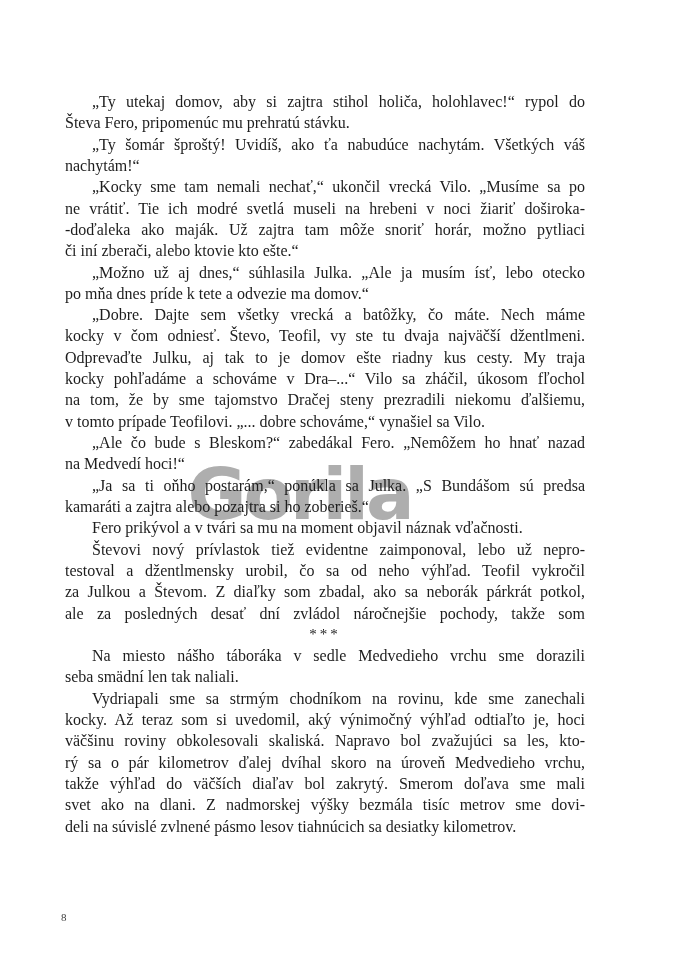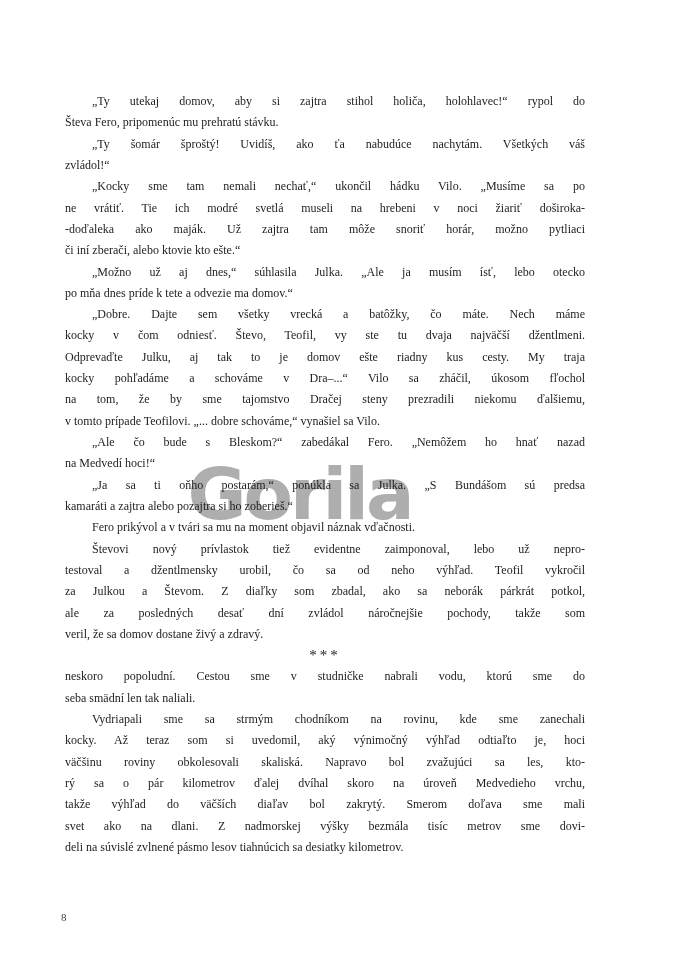--- a/index.html
+++ b/index.html
@@ -25,21 +25,21 @@
     user-select:none;
   }
   .textblock{
     position:absolute;
     left:65px;top:91px;width:520px;
     z-index:2;
   }
   .line{
     height:21.32px;
     line-height:21.32px;
-    font-size:12px;
+    font-size:16px;
     color:#1d1d1d;
     overflow:hidden;
     white-space:normal;
   }
   .line.just{
     text-align:justify;
     text-align-last:justify;
   }
   .line.indent{ text-indent:27px; }
   .line.separator{
@@ -59,45 +59,44 @@
 </style>
 </head>
 <body>
 
 <div class="page">
   <div class="watermark">Gorila</div>
   <div class="textblock" id="textblock">
       <div class="line indent just">„Ty utekaj domov, aby si zajtra stihol holiča, holohlavec!“ rypol do</div>
       <div class="line">Števa Fero, pripomenúc mu prehratú stávku.</div>
       <div class="line indent just">„Ty šomár šproštý! Uvidíš, ako ťa nabudúce nachytám. Všetkých váš</div>
-      <div class="line">zvládol!“</div>
-      <div class="line indent just">„Kocky sme tam nemali nechať,“ ukončil hádku Vilo. „Musíme sa po</div>
+      <div class="line">nachytám!“</div>
+      <div class="line indent just">„Kocky sme tam nemali nechať,“ ukončil vrecká Vilo. „Musíme sa po</div>
       <div class="line just">ne vrátiť. Tie ich modré svetlá museli na hrebeni v noci žiariť doširoka-</div>
       <div class="line just">-doďaleka ako maják. Už zajtra tam môže snoriť horár, možno pytliaci</div>
       <div class="line">či iní zberači, alebo ktovie kto ešte.“</div>
       <div class="line indent just">„Možno už aj dnes,“ súhlasila Julka. „Ale ja musím ísť, lebo otecko</div>
       <div class="line">po mňa dnes príde k tete a odvezie ma domov.“</div>
       <div class="line indent just">„Dobre. Dajte sem všetky vrecká a batôžky, čo máte. Nech máme</div>
       <div class="line just">kocky v čom odniesť. Števo, Teofil, vy ste tu dvaja najväčší džentlmeni.</div>
       <div class="line just">Odprevaďte Julku, aj tak to je domov ešte riadny kus cesty. My traja</div>
       <div class="line just">kocky pohľadáme a schováme v Dra–...“ Vilo sa zháčil, úkosom fľochol</div>
       <div class="line just">na tom, že by sme tajomstvo Dračej steny prezradili niekomu ďalšiemu,</div>
       <div class="line">v tomto prípade Teofilovi. „... dobre schováme,“ vynašiel sa Vilo.</div>
       <div class="line indent just">„Ale čo bude s Bleskom?“ zabedákal Fero. „Nemôžem ho hnať nazad</div>
       <div class="line">na Medvedí hoci!“</div>
       <div class="line indent just">„Ja sa ti oňho postarám,“ ponúkla sa Julka. „S Bundášom sú predsa</div>
       <div class="line">kamaráti a zajtra alebo pozajtra si ho zoberieš.“</div>
       <div class="line indent">Fero prikývol a v tvári sa mu na moment objavil náznak vďačnosti.</div>
       <div class="line indent just">Števovi nový prívlastok tiež evidentne zaimponoval, lebo už nepro-</div>
       <div class="line just">testoval a džentlmensky urobil, čo sa od neho výhľad. Teofil vykročil</div>
       <div class="line just">za Julkou a Števom. Z diaľky som zbadal, ako sa neborák párkrát potkol,</div>
       <div class="line just">ale za posledných desať dní zvládol náročnejšie pochody, takže som</div>
-      <div class="line">veril, že sa domov dostane živý a zdravý.</div>
       <div class="line separator">***</div>
-      <div class="line just">neskoro popoludní. Cestou sme v studničke nabrali vodu, ktorú sme do</div>
+      <div class="line indent just">Na miesto nášho táboráka v sedle Medvedieho vrchu sme dorazili</div>
       <div class="line">seba smädní len tak naliali.</div>
       <div class="line indent just">Vydriapali sme sa strmým chodníkom na rovinu, kde sme zanechali</div>
       <div class="line just">kocky. Až teraz som si uvedomil, aký výnimočný výhľad odtiaľto je, hoci</div>
       <div class="line just">väčšinu roviny obkolesovali skaliská. Napravo bol zvažujúci sa les, kto-</div>
       <div class="line just">rý sa o pár kilometrov ďalej dvíhal skoro na úroveň Medvedieho vrchu,</div>
       <div class="line just">takže výhľad do väčších diaľav bol zakrytý. Smerom doľava sme mali</div>
       <div class="line just">svet ako na dlani. Z nadmorskej výšky bezmála tisíc metrov sme dovi-</div>
       <div class="line">deli na súvislé zvlnené pásmo lesov tiahnúcich sa desiatky kilometrov.</div>
     </div>
   <div class="pagenum">8</div>

